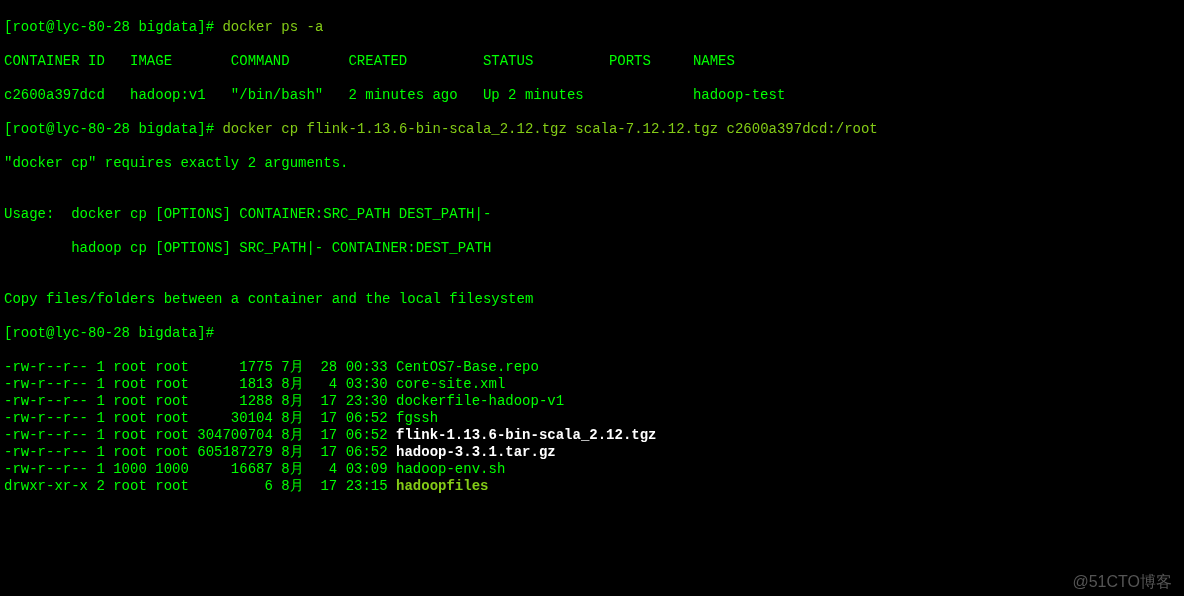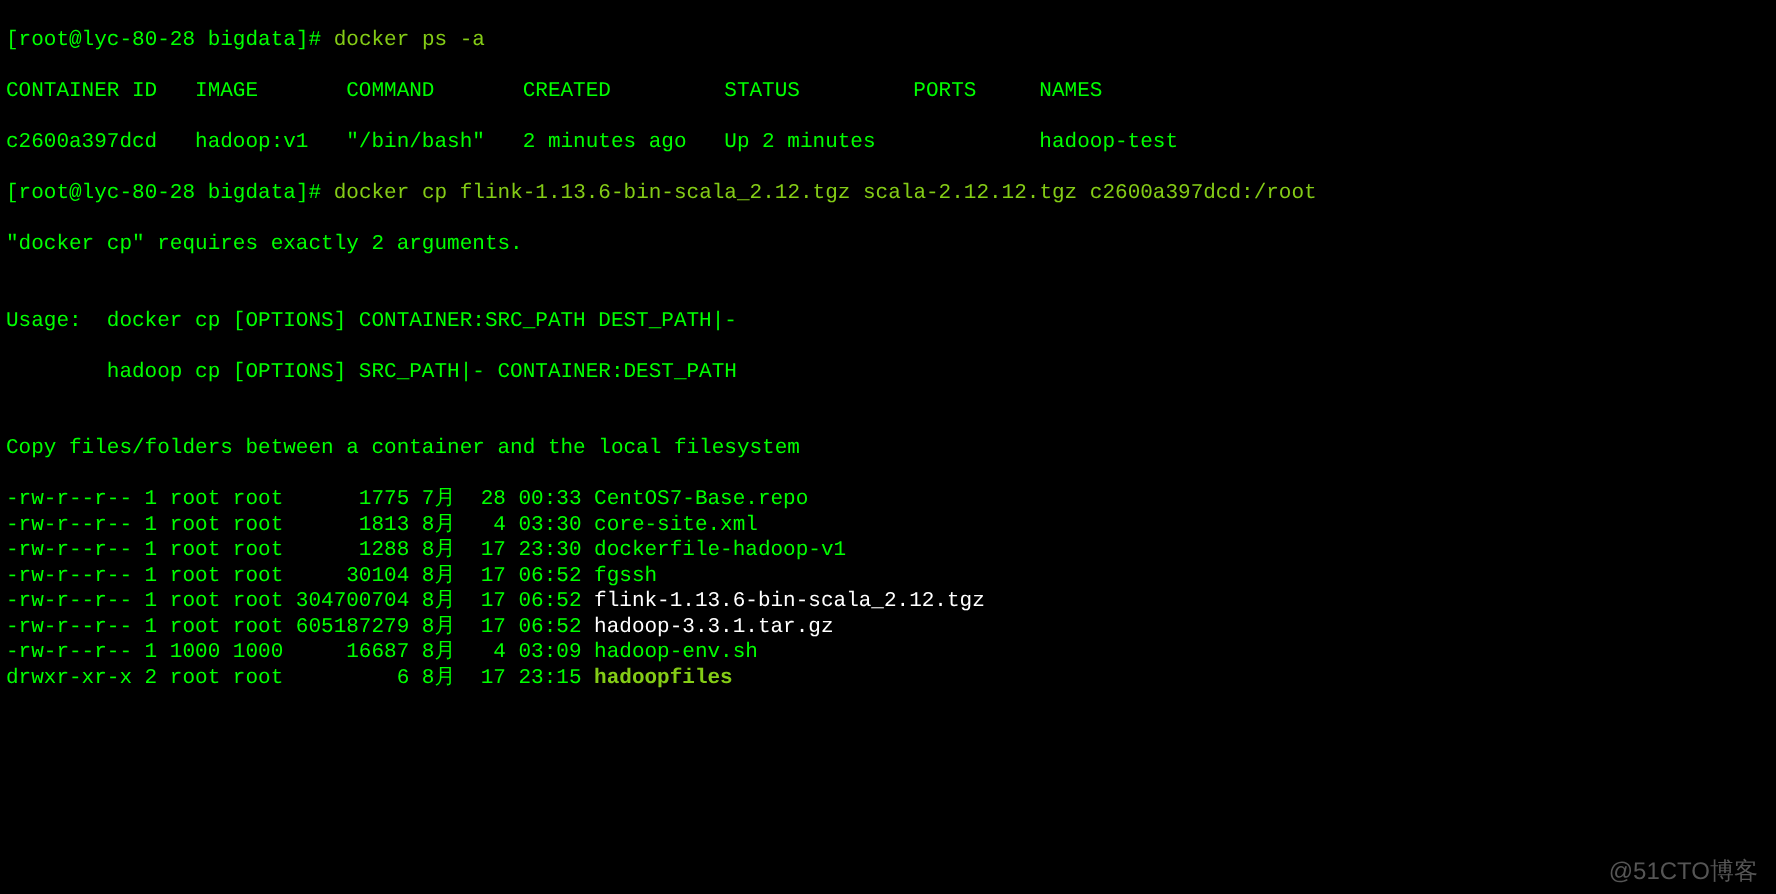--- a/index.html
+++ b/index.html
@@ -1,36 +1,37 @@
 <!DOCTYPE html>
 <html><head>
 <meta charset="utf-8">
 <style>
   html,body{margin:0;padding:0;background:#000;color:#0f0;font-family:"Courier New",monospace;font-size:14px;line-height:17px;width:1184px;height:596px;overflow:hidden}
   .terminal{padding:2px 4px;white-space:pre}
   .c-green{color:#00ff00}
   .c-grey{color:#84cc16}
-  .c-white{color:#ffffff;font-weight:normal}
+  .c-white{color:#ffffff;font-weight:bold}
   .c-magenta{color:#84cc16;font-weight:bold}
   .watermark{position:absolute;right:12px;bottom:6px;color:#555;font-size:16px;font-family:sans-serif}
   span{white-space:pre}
 </style>
 </head>
 <body>
 
 <div class="terminal">
 <div><span class="c-green">[</span><span class="c-green">root@lyc-80-28</span><span class="c-green"> </span><span class="c-green">bigdata</span><span class="c-green">]# </span><span class="c-grey">docker ps -a</span></div>
 <div class="c-green">CONTAINER ID   IMAGE       COMMAND       CREATED         STATUS         PORTS     NAMES</div>
 <div class="c-green">c2600a397dcd   hadoop:v1   "/bin/bash"   2 minutes ago   Up 2 minutes             hadoop-test</div>
-<div><span class="c-green">[</span><span class="c-green">root@lyc-80-28</span><span class="c-green"> </span><span class="c-green">bigdata</span><span class="c-green">]# </span><span class="c-grey">docker cp flink-1.13.6-bin-scala_2.12.tgz scala-2.12.12.tgz c2600a397dcd:/root</span></div>
+<div><span class="c-green">[</span><span class="c-green">root@lyc-80-28</span><span class="c-green"> </span><span class="c-green">bigdata</span><span class="c-green">]# </span><span class="c-grey">docker cp flink-1.13.6-bin-scala_2.12.tgz scala-7.12.12.tgz c2600a397dcd:/root</span></div>
 <div class="c-green">"docker cp" requires exactly 2 arguments.</div>
 <div class="c-green"></div>
 <div class="c-green">Usage:  docker cp [OPTIONS] CONTAINER:SRC_PATH DEST_PATH|-</div>
 <div class="c-green">        hadoop cp [OPTIONS] SRC_PATH|- CONTAINER:DEST_PATH</div>
 <div class="c-green"></div>
 <div class="c-green">Copy files/folders between a container and the local filesystem</div>
+<div><span class="c-green">[</span><span class="c-green">root@lyc-80-28</span><span class="c-green"> </span><span class="c-green">bigdata</span><span class="c-green">]# </span></div>
 <div id="ls-container"><div><span class="c-green">-rw-r--r-- 1 root root      1775 7月  28 00:33 </span><span class="c-green">CentOS7-Base.repo</span></div><div><span class="c-green">-rw-r--r-- 1 root root      1813 8月   4 03:30 </span><span class="c-green">core-site.xml</span></div><div><span class="c-green">-rw-r--r-- 1 root root      1288 8月  17 23:30 </span><span class="c-green">dockerfile-hadoop-v1</span></div><div><span class="c-green">-rw-r--r-- 1 root root     30104 8月  17 06:52 </span><span class="c-green">fgssh</span></div><div><span class="c-green">-rw-r--r-- 1 root root 304700704 8月  17 06:52 </span><span class="c-white">flink-1.13.6-bin-scala_2.12.tgz</span></div><div><span class="c-green">-rw-r--r-- 1 root root 605187279 8月  17 06:52 </span><span class="c-white">hadoop-3.3.1.tar.gz</span></div><div><span class="c-green">-rw-r--r-- 1 1000 1000     16687 8月   4 03:09 </span><span class="c-green">hadoop-env.sh</span></div><div><span class="c-green">drwxr-xr-x 2 root root         6 8月  17 23:15 </span><span class="c-magenta">hadoopfiles</span></div></div>
 
 
 
 </div>
 
 <div class="watermark">@51CTO博客</div>
 
 </body></html>

